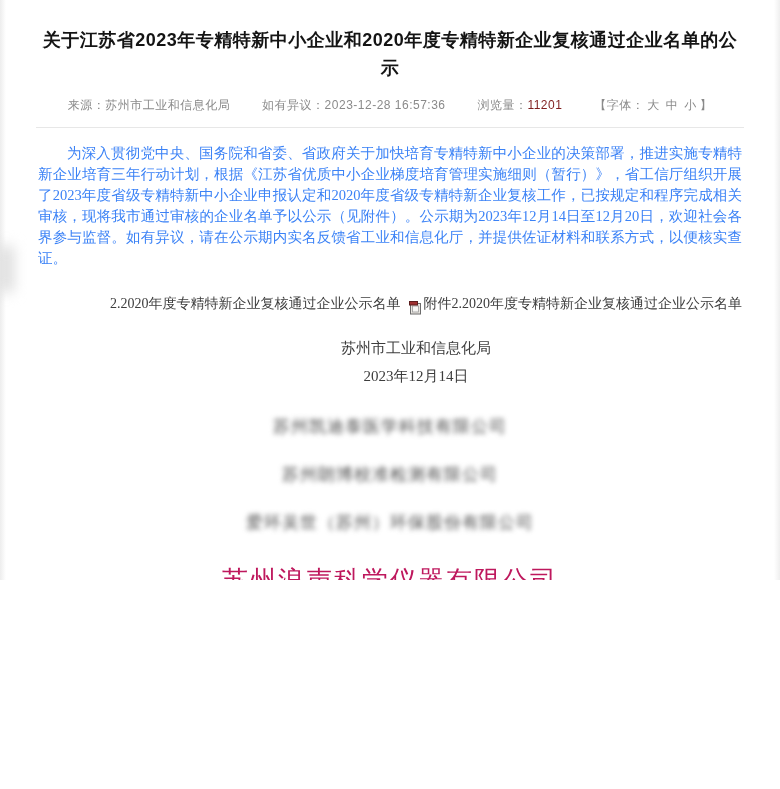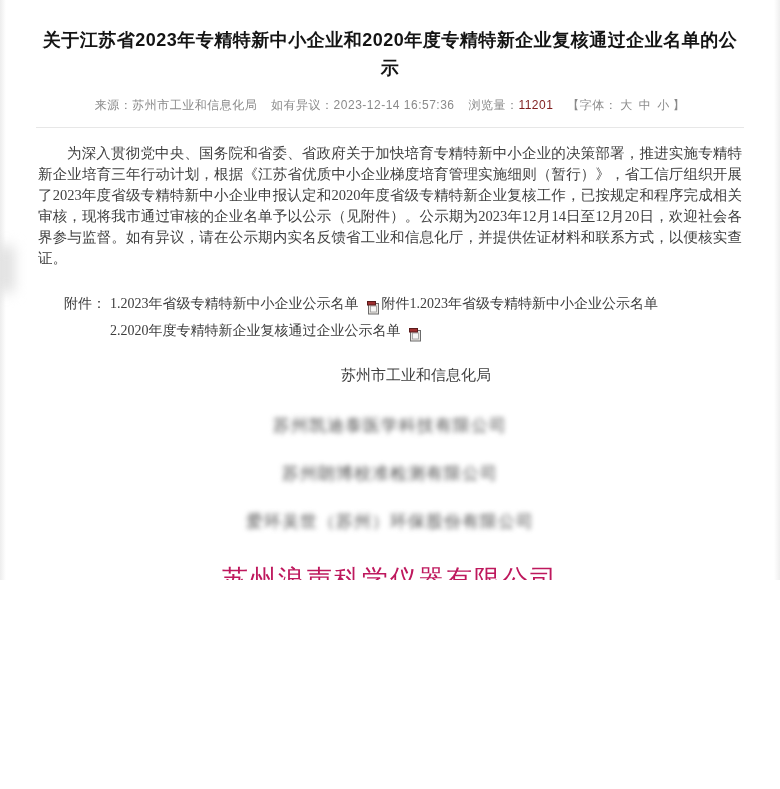--- a/index.html
+++ b/index.html
@@ -31,38 +31,38 @@
     letter-spacing:0.5px;
   }
   .meta{
     margin-top:15px;
     text-align:center;
     font-size:12px;
     color:#8a8a8a;
     letter-spacing:0.5px;
     white-space:nowrap;
   }
-  .meta .seg{margin:0 5px;}
+  .meta .seg{margin:0 14px;}
   .meta .views{color:#7f1d1d;}
   .meta .font-opt{color:#8a8a8a;text-decoration:none;margin:0 3px;cursor:pointer;}
 
   .divider{
     margin:13px 0 0 0;
     border:none;
     border-top:1px solid #e7e7e7;
     height:0;
   }
 
   .body-para{
     margin:15px 2px 0 2px;
     font-size:14.5px;
     line-height:21px;
     text-align:justify;
     text-indent:2em;
-    color:#404040;
+    color:#3b82f6;
     font-family:"Liberation Serif","DejaVu Serif",serif;
   }
   .body-para.contact{margin-top:7px;}
 
   .attachments{
     margin:21px 0 0 28px;
     font-size:14px;
     line-height:27px;
     color:#3d3d3d;
     font-family:"Liberation Serif","DejaVu Serif",serif;
@@ -110,57 +110,47 @@
   <div class="edge-left"></div>
   <div class="edge-right"></div>
   <div class="edge-smudge"></div>
 
   <div class="content">
 
     <h1 class="title">关于江苏省2023年专精特新中小企业和2020年度专精特新企业复核通过企业名单的公示</h1>
 
     <div class="meta">
       <span class="seg"><span>来源：</span><span>苏州市工业和信息化局</span></span>
-      <span class="seg"><span>如有异议：</span><span>2023-12-14 16:57:36</span></span>
+      <span class="seg"><span>如有异议：</span><span>2023-12-28 16:57:36</span></span>
       <span class="seg"><span>浏览量：</span><span class="views">11201</span></span>
       <span class="seg"><span>【字体：</span><a class="font-opt">大</a><a class="font-opt">中</a><a class="font-opt">小</a><span>】</span></span>
     </div>
 
     <hr class="divider">
 
     <p class="body-para">为深入贯彻党中央、国务院和省委、省政府关于加快培育专精特新中小企业的决策部署，推进实施专精特新企业培育三年行动计划，根据《江苏省优质中小企业梯度培育管理实施细则（暂行）》，省工信厅组织开展了2023年度省级专精特新中小企业申报认定和2020年度省级专精特新企业复核工作，已按规定和程序完成相关审核，现将我市通过审核的企业名单予以公示（见附件）。公示期为2023年12月14日至12月20日，欢迎社会各界参与监督。如有异议，请在公示期内实名反馈省工业和信息化厅，并提供佐证材料和联系方式，以便核实查证。</p>
 
     <div class="attachments">
       <div class="att-row">
-        <span class="att-label">附件：</span>
-        <span class="att-item">1.2023年省级专精特新中小企业公示名单</span>
-        <span class="file-icon">
-          <svg width="13" height="14" viewBox="0 0 13 14" xmlns="http://www.w3.org/2000/svg">
-            <rect x="1.5" y="2.5" width="10" height="10.5" fill="#e9e6e1" stroke="#6b6b6b" stroke-width="1"></rect>
-            <rect x="3.5" y="5" width="6" height="6" fill="#f7f6f4" stroke="#9a9a9a" stroke-width="0.8"></rect>
-            <rect x="0.5" y="0.5" width="8" height="3.5" fill="#9e2f2f" stroke="#5a1c1c" stroke-width="1"></rect>
-          </svg>
-        </span>
-        <a class="att-link">附件1.2023年省级专精特新中小企业公示名单</a>
-      </div>
-      <div class="att-row">
         <span class="att-label"></span>
         <span class="att-item">2.2020年度专精特新企业复核通过企业公示名单</span>
         <span class="file-icon">
           <svg width="13" height="14" viewBox="0 0 13 14" xmlns="http://www.w3.org/2000/svg">
             <rect x="1.5" y="2.5" width="10" height="10.5" fill="#e9e6e1" stroke="#6b6b6b" stroke-width="1"></rect>
             <rect x="3.5" y="5" width="6" height="6" fill="#f7f6f4" stroke="#9a9a9a" stroke-width="0.8"></rect>
             <rect x="0.5" y="0.5" width="8" height="3.5" fill="#9e2f2f" stroke="#5a1c1c" stroke-width="1"></rect>
           </svg>
         </span>
+        <a class="att-link">附件2.2020年度专精特新企业复核通过企业公示名单</a>
       </div>
     </div>
 
     <div class="signature">
       <div>苏州市工业和信息化局</div>
+      <div>2023年12月14日</div>
     </div>
 
     <div class="companies">
       <div class="company">苏州凯迪泰医学科技有限公司</div>
       <div class="company">苏州朗博校准检测有限公司</div>
       <div class="company">爱环吴世（苏州）环保股份有限公司</div>
       <div class="company clear">苏州浪声科学仪器有限公司</div>
       <div class="company">苏州双恩智能科技有限公司</div>
       <div class="company">苏州天一信德环保科技有限公司</div>
       <div class="company">苏州中科天启遥感科技有限公司</div>

